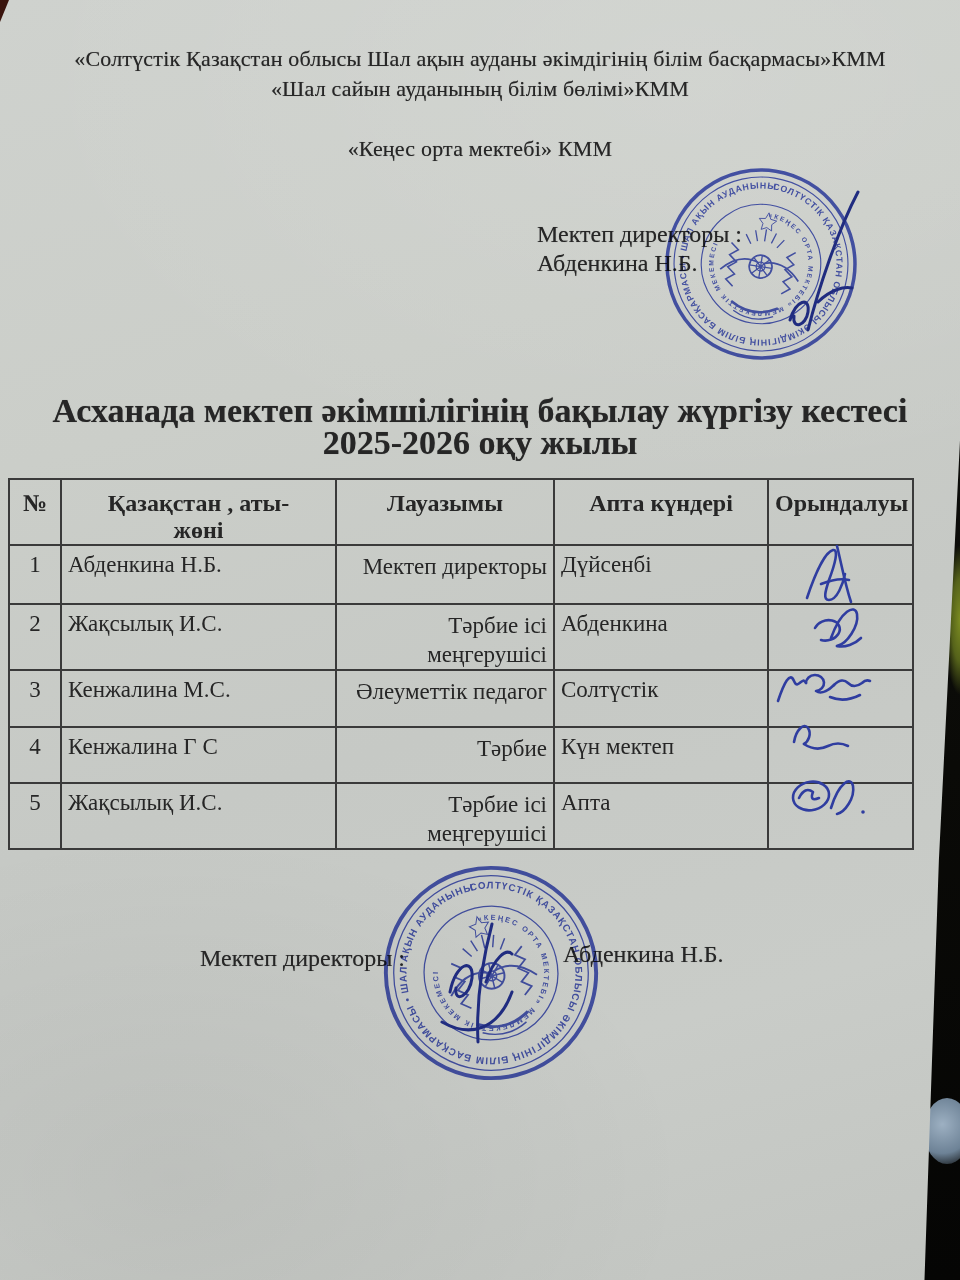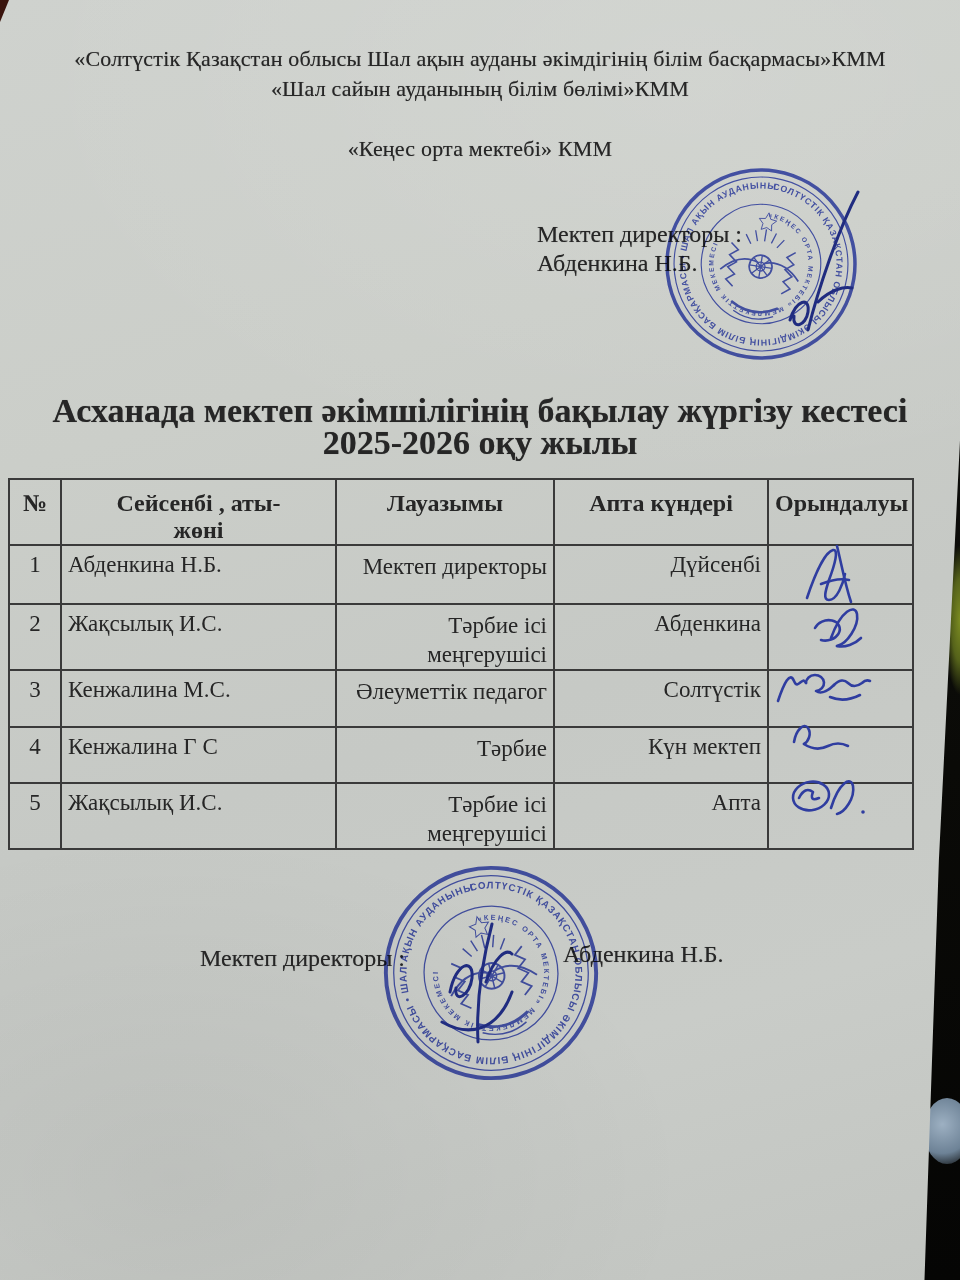--- a/index.html
+++ b/index.html
@@ -35,21 +35,21 @@
     border-collapse:collapse;table-layout:fixed;width:904px;
     color:#262626;font-size:23px;}
   .doc-table td,.doc-table th{border:2px solid #3a3a3a;vertical-align:top;padding:6px 6px 0 6px;overflow:visible;}
   .doc-table th{font-weight:bold;font-size:24px;text-align:center;padding-top:10px;}
   .th-name span{display:inline-block;max-width:195px;}
   .col-num{width:52px;} .col-name{width:275px;} .col-pos{width:218px;}
   .col-day{width:214px;} .col-sig{width:145px;}
   .cell-num{text-align:center;padding-top:8px;}
   .cell-name{padding-left:14px;padding-top:8px;}
   .cell-pos{padding-left:10px;padding-top:8px;line-height:29px;text-align:right;}
-  .cell-day{text-align:right;padding-top:8px;}
+  .cell-day{text-align:left;padding-top:8px;}
   tr.r-h{height:60px;} tr.r1{height:59px;} tr.r2{height:58px;}
   tr.r3{height:57px;} tr.r4{height:56px;} tr.r5{height:54px;}
   .sig{position:absolute;z-index:4;}
   .sig path{fill:none;stroke:#2f3da0;stroke-width:2.6;stroke-linecap:round;stroke-linejoin:round;}
   .stamp{position:absolute;z-index:3;mix-blend-mode:multiply;opacity:0.92;}
   .stamp text{fill:#4353c4;font-family:"Liberation Sans","DejaVu Sans",sans-serif;font-weight:bold;}
   .stamp .ln{fill:none;stroke:#4353c4;}
   .pen path{fill:none;stroke:#202c80;stroke-width:3;stroke-linecap:round;stroke-linejoin:round;}
   .footer-role{left:200px;top:945px;font-size:24px;}
   .footer-name{left:563px;top:941px;font-size:24px;}
@@ -110,21 +110,21 @@
   <colgroup>
       <col class="col-num">
       <col class="col-name">
       <col class="col-pos">
       <col class="col-day">
       <col class="col-sig">
     </colgroup>
   <tbody>
       <tr class="r-h">
     <th>№</th>
-    <th class="th-name"><span>Сейсенбі , аты-жөні</span></th>
+    <th class="th-name"><span>Қазақстан , аты-жөні</span></th>
     <th>Лауазымы</th>
     <th>Апта күндері</th>
     <th>Орындалуы</th>
   </tr>
   <tr class="r1">
     <td class="cell-num">1</td>
     <td class="cell-name">Абденкина Н.Б.</td>
     <td class="cell-pos">Мектеп директоры</td>
     <td class="cell-day">Дүйсенбі</td>
     <td></td>

